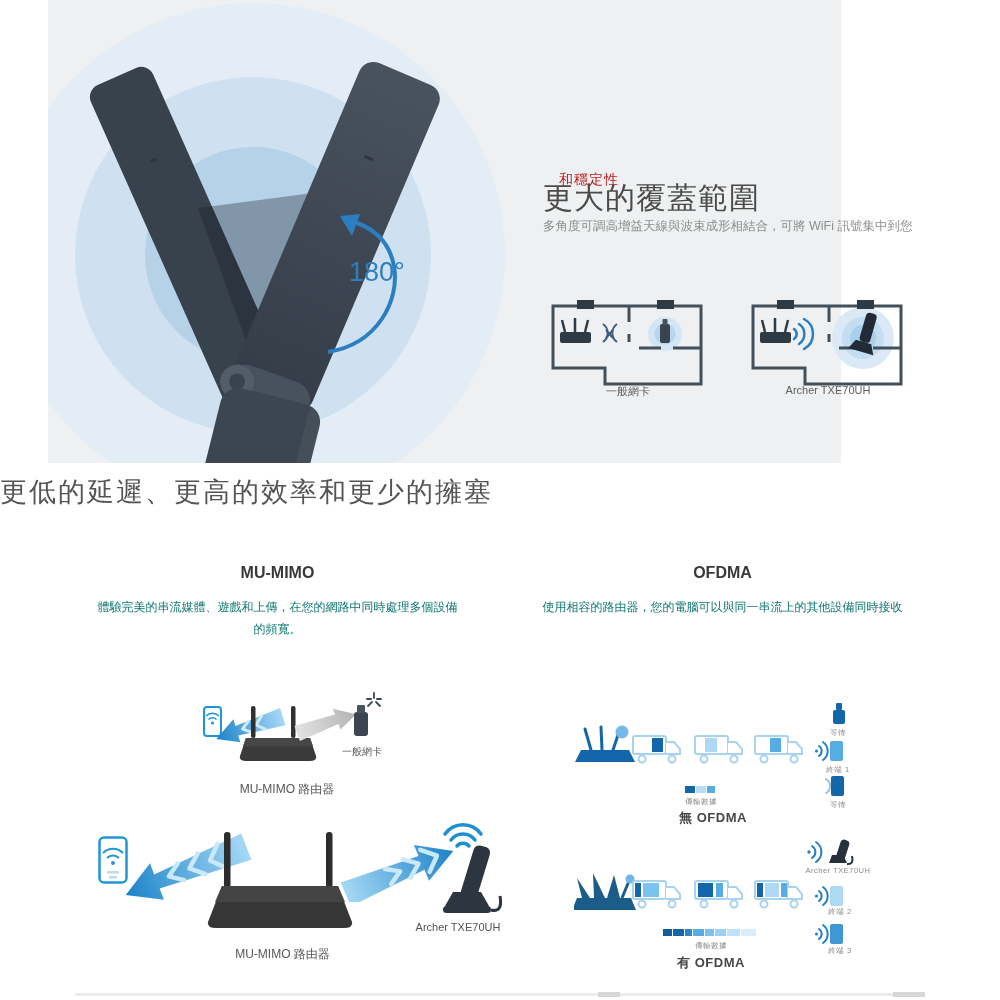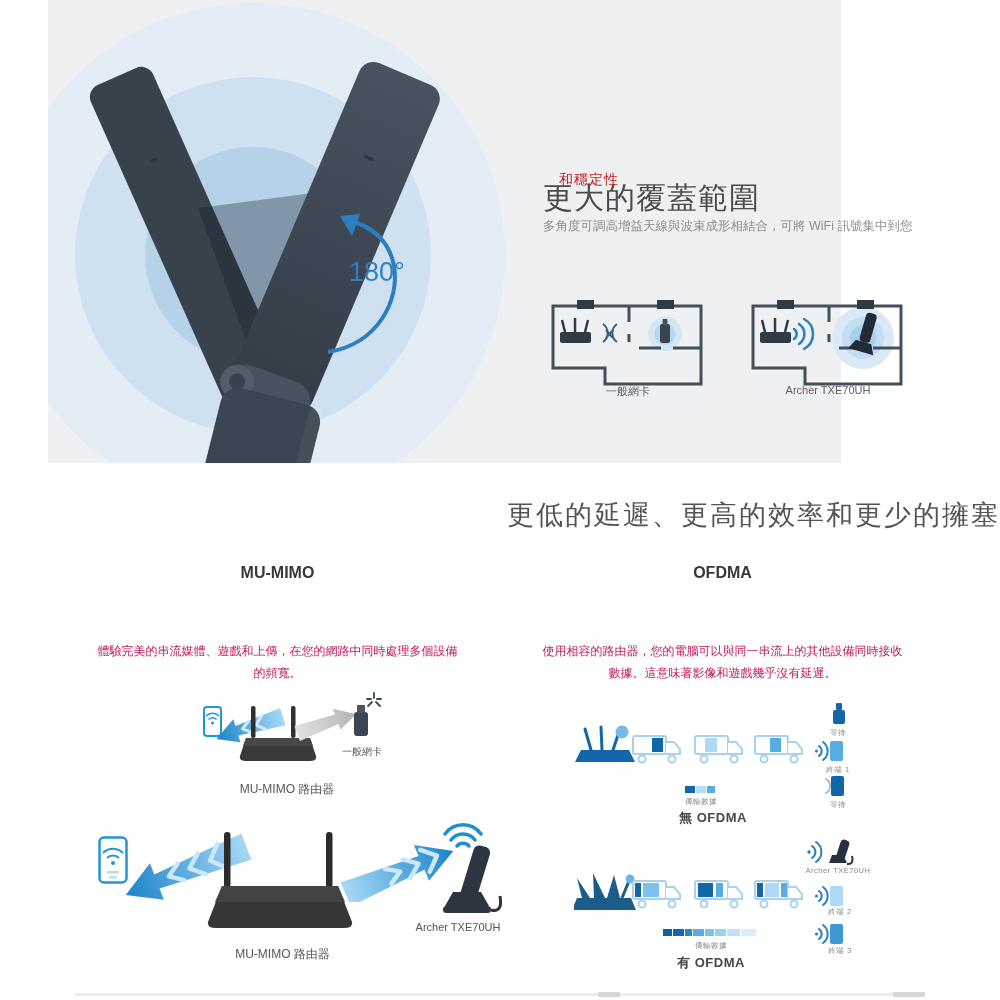--- a/index.html
+++ b/index.html
@@ -7,23 +7,23 @@
         font-family:"Liberation Sans","DejaVu Sans",sans-serif;color:#555;}
   .abs{position:absolute;}
   
   .banner{left:48px;top:0;width:793px;height:463px;background:#eef0f1;overflow:hidden;}
   .banner-h1{left:543px;top:131px;font-size:30px;color:#4b4b4b;letter-spacing:1px;margin-top:47px;}
   .banner-h2{left:543px;top:171px;font-size:14px;color:#b91c1c;letter-spacing:1px;margin-left:16px;}
   .banner-body{left:543px;width:380px;font-size:12.5px;line-height:20px;color:#8d8d8d;}
   .rot-label{left:301px;top:257px;font-size:27px;color:#2e7fc0;}
   .house-label{top:384px;width:170px;font-size:11px;color:#5f5f5f;text-align:center;}
   
-  .sec-title{left:0;top:497px;width:1000px;font-size:27px;color:#545454;text-align:right;letter-spacing:2px;}
+  .sec-title{left:0;top:474px;width:1000px;font-size:27px;color:#545454;text-align:left;letter-spacing:2px;}
   .col-h{top:564px;width:435px;font-size:16px;font-weight:bold;color:#383838;text-align:center;}
-  .col-body{width:435px;font-size:12px;line-height:22px;color:#be185d;text-align:center;margin-top:44px;}
+  .col-body{width:435px;font-size:12px;line-height:22px;color:#0f766e;text-align:center;}
   .cap{font-size:12px;color:#565656;text-align:center;}
   .cap-sm{font-size:10px;color:#5a5a5a;text-align:center;}
   .cap-md{font-size:11px;color:#555;text-align:center;}
   .ofdma-cap{font-size:13px;color:#474747;text-align:center;letter-spacing:.5px;font-weight:bold;}
   .tiny{font-size:7.5px;color:#8a8a8a;text-align:center;letter-spacing:.5px;}
   .bar{display:flex;gap:1px;height:7px;}
   .bar>i{display:block;height:7px;}
   .divider{left:75px;top:993px;width:850px;height:3px;background:#ececec;}
   .divider-seg{top:992px;height:5px;background:#d7d7d7;}
 </style>
@@ -163,21 +163,20 @@
   <div class="abs house-label" style="left:743px">Archer TXE70UH</div>
 
   <div class="abs sec-title">更低的延遲、更高的效率和更少的擁塞</div>
 
   <div class="abs col-h" style="left:60px">MU-MIMO</div>
   <div class="abs col-body" style="left:60px;top:596px">體驗完美的串流媒體、遊戲和上傳，在您的網路中同時處理多個設備</div>
   <div class="abs col-body" style="left:60px;top:618px">的頻寬。</div>
 
   <div class="abs col-h" style="left:505px">OFDMA</div>
   <div class="abs col-body" style="left:505px;top:596px">使用相容的路由器，您的電腦可以與同一串流上的其他設備同時接收</div>
-  <div class="abs col-body" style="left:505px;top:618px">數據。這意味著影像和遊戲幾乎沒有延遲。</div>
 
   <svg class="abs" style="left:203px;top:706px" width="20" height="32" viewBox="0 0 20 32">
     <rect x="1" y="1" width="17" height="29" rx="3" stroke="#2196d6" stroke-width="2" fill="#fff"></rect>
     <circle cx="9.5" cy="17" r="1.5" fill="#2196d6"></circle>
     <path d="M5.5,13.5 a5.5,5.5 0 0 1 8,0 M3,10 a9,9 0 0 1 13,0" stroke="#2196d6" stroke-width="1.5" fill="none"></path>
   </svg>
   <svg class="abs" style="left:212px;top:703px" width="75" height="46" viewBox="0 0 75 46">
     <g transform="rotate(-17 37 23)">
       <polygon points="2,26 24,12 24,19 72,15 72,33 24,29 24,36" fill="url(#gAl)"></polygon>
       <path d="M38,18 l-8,6 l8,6 M52,17 l-8,7 l8,7" stroke="#cfeafb" stroke-width="3" fill="none" stroke-linecap="round" stroke-linejoin="round"></path>

